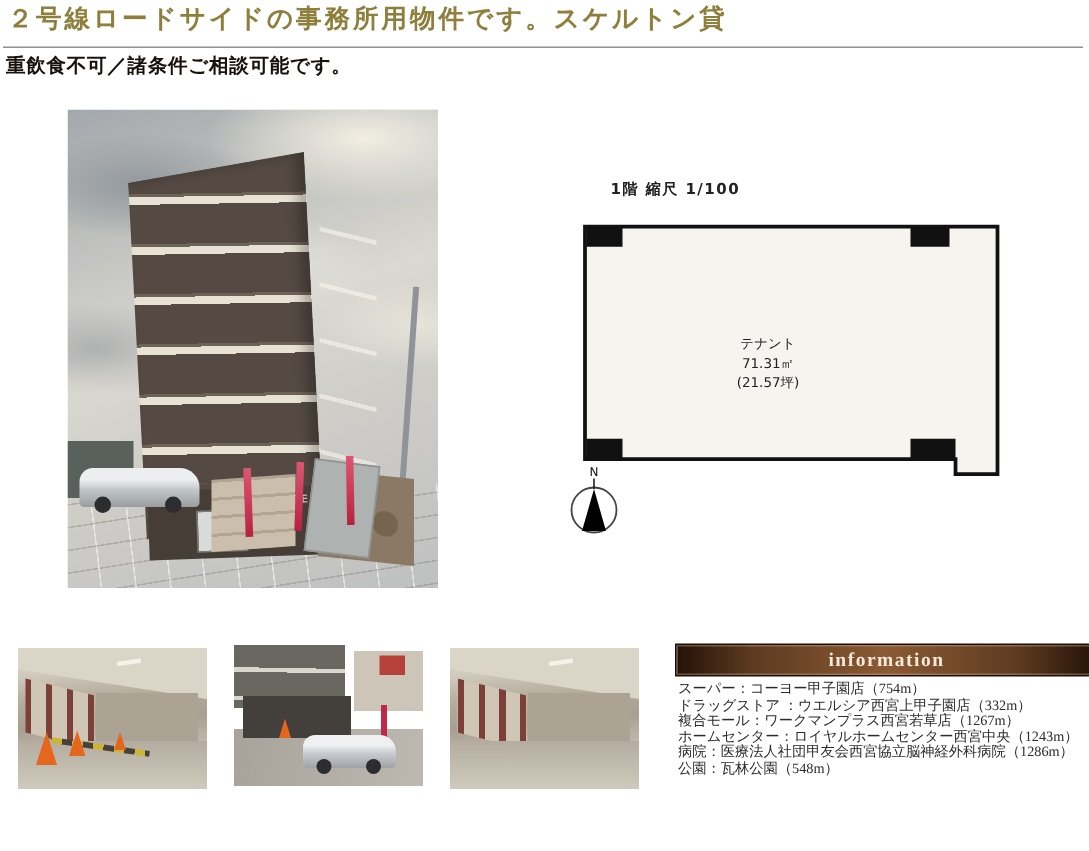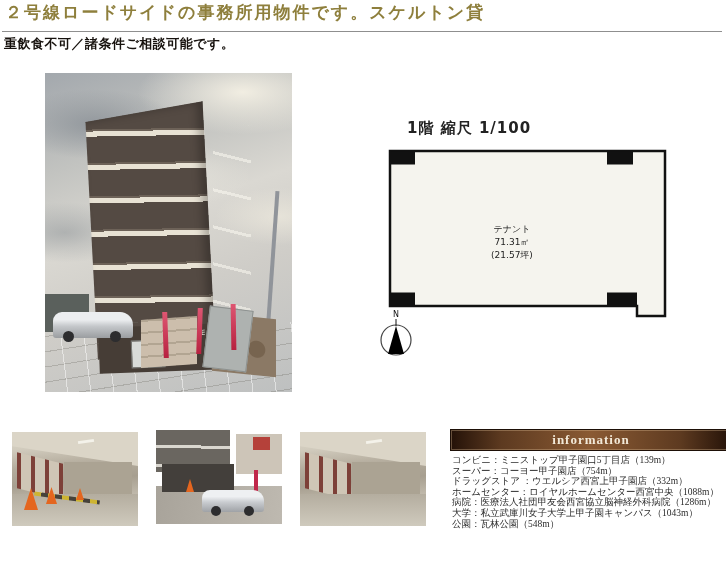--- a/index.html
+++ b/index.html
@@ -65,21 +65,21 @@
   .gray-panel { position:absolute; right:42px; bottom:22px; width:44px; height:62px;
     background:#aeb2b0; transform:rotate(7deg); border:1px solid #8d918f; }
   .red-pole { position:absolute; width:5px; height:46px;
     background:linear-gradient(180deg,#de5672,#b7213f); }
   .rp1 { left:118px; bottom:34px; transform:rotate(-2deg); }
   .rp2 { left:152px; bottom:38px; transform:rotate(2deg); }
   .rp3 { left:186px; bottom:42px; transform:rotate(-1deg); }
 
   
   .plan-label { position:absolute; left:407px; top:119px; font-family:"DejaVu Sans", sans-serif;
-    font-size:15px; font-weight:bold; color:#222; letter-spacing:1px;text-align:center; }
+    font-size:10px; font-weight:bold; color:#222; letter-spacing:1px;text-align:center; }
   .plan-svg { position:absolute; left:385px; top:148px; }
   .plan-room-text { font-family:"DejaVu Sans", sans-serif; font-size:9px; fill:#222; }
 
   
   .compass { position:absolute; left:376px; top:306px; }
 
   
   .watermark { position:absolute; left:290px; top:274px; font-size:15px;
     color:rgba(125,125,125,.8); letter-spacing:1px; z-index:5;
     font-family:"DejaVu Sans", sans-serif; white-space:nowrap; }
@@ -219,22 +219,21 @@
     <span class="ceil-light"></span>
     <div class="win-frames"></div>
     <div class="back-wall"></div>
     <div class="floor"></div>
   </div>
 
   <div class="info-bar">
     <span>information</span>
   </div>
   <ul class="info-list">
-      <li>コンビニ：ミニストップ甲子園口5丁目店（139m）</li>
       <li>スーパー：コーヨー甲子園店（754m）</li>
       <li>ドラッグストア ：ウエルシア西宮上甲子園店（332m）</li>
-      <li>ホームセンター：ロイヤルホームセンター西宮中央（1088m）</li>
+      <li>複合モール：ワークマンプラス西宮若草店（1267m）</li>
+      <li>ホームセンター：ロイヤルホームセンター西宮中央（1243m）</li>
       <li>病院：医療法人社団甲友会西宮協立脳神経外科病院（1286m）</li>
-      <li>大学：私立武庫川女子大学上甲子園キャンパス（1043m）</li>
       <li>公園：瓦林公園（548m）</li>
     </ul>
 
 </div>
 
 </body></html>

